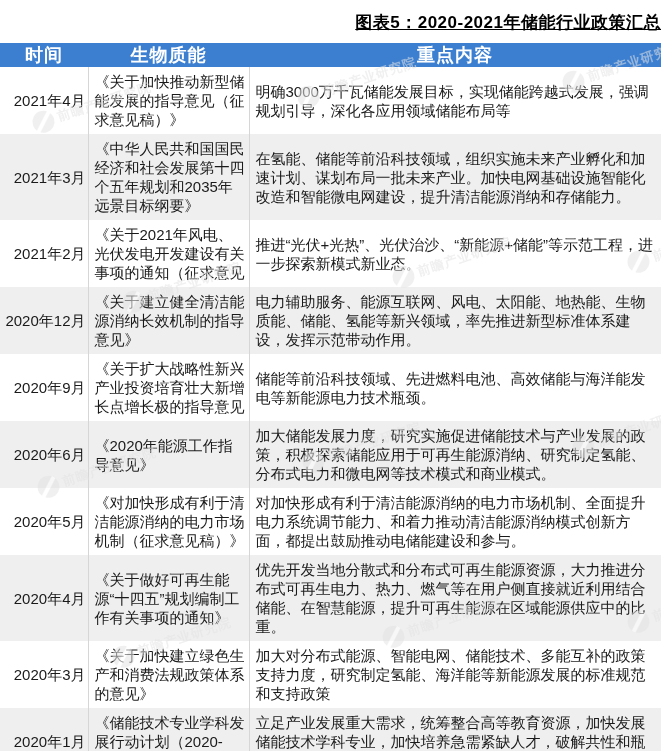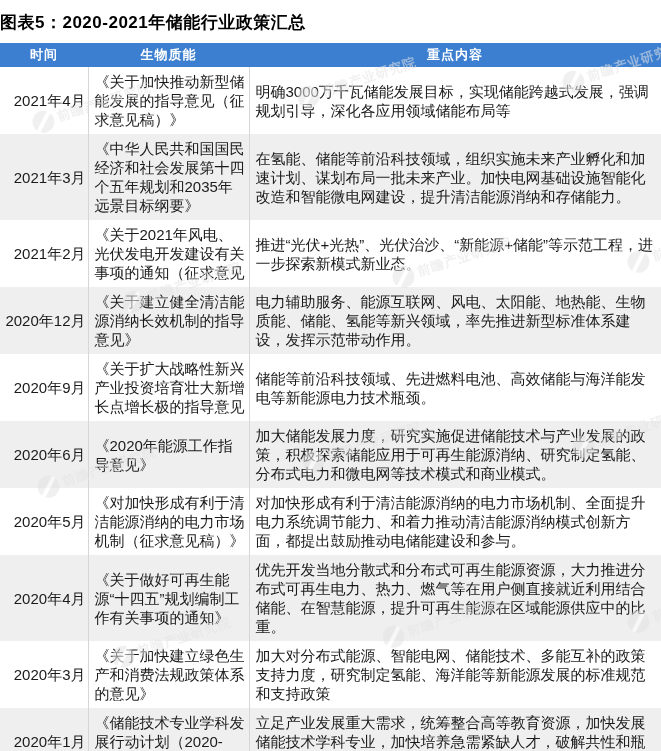--- a/index.html
+++ b/index.html
@@ -15,41 +15,42 @@
   html,body{background:#ffffff;}
   body{
     width:661px;height:751px;
     font-family:"Liberation Sans","DejaVu Sans",sans-serif;
     color:var(--text);
     position:relative;
     overflow:hidden;
   }
   .page{width:661px;height:751px;position:relative;}
   .title{
-    text-align:left;
+    text-align:right;
     font-size:17px;
     font-weight:bold;
     color:#000;
     padding:11px 0 9px 0;
     letter-spacing:0.5px;
+    text-decoration:underline;
   }
   table.policy-table{
     width:661px;
     border-collapse:collapse;
     table-layout:fixed;
     position:relative;
     z-index:2;
   }
   col.c-date{width:88px;}
   col.c-policy{width:161px;}
   col.c-content{width:412px;}
   thead th{
     background:var(--header-bg);
     color:var(--header-text);
-    font-size:13px;
+    font-size:18px;
     font-weight:bold;
     height:24px;
     text-align:center;
     letter-spacing:1px;
   }
   tbody td{
     font-size:15px;
     line-height:19px;
     vertical-align:middle;
     padding:5px 5px;

